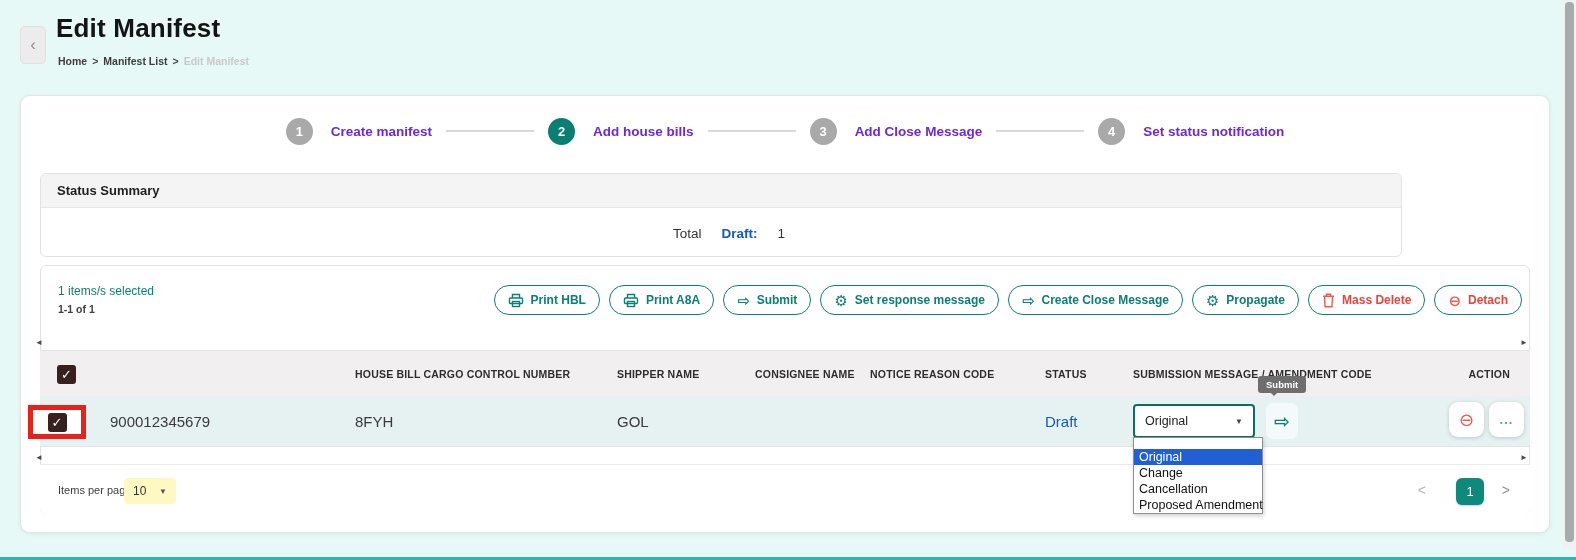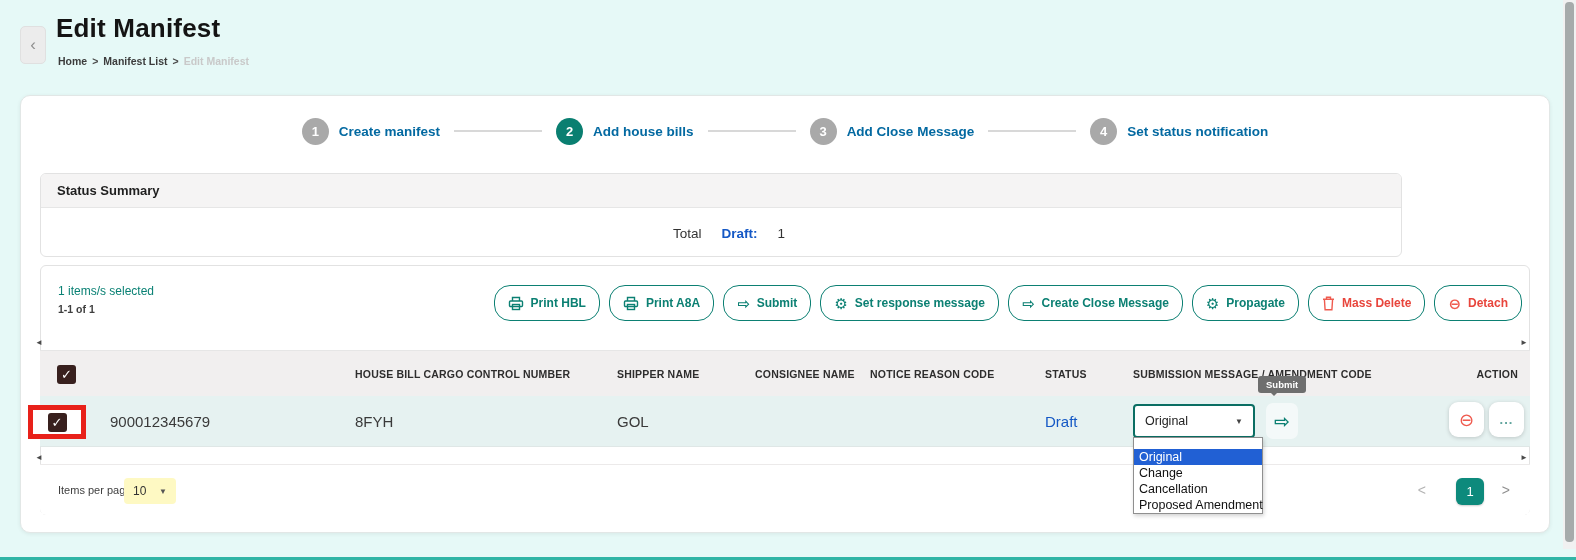--- a/index.html
+++ b/index.html
@@ -26,39 +26,39 @@
   
   .card{left:20px;top:95px;width:1530px;height:438px;background:#fff;border:1px solid #e2e7e6;
     border-radius:10px;box-shadow:0 1px 4px rgba(0,0,0,.07);}
 
   
   .stepper{left:20px;top:108px;width:1530px;height:46px;display:flex;align-items:center;justify-content:center;}
   .step{display:flex;align-items:center;}
   .step-circle{width:27px;height:27px;border-radius:50%;background:#a9a9a9;color:#fff;font-size:13px;
     font-weight:bold;display:flex;align-items:center;justify-content:center;}
   .step.active .step-circle{background:#0a7f71;}
-  .step-label{margin-left:10px;font-size:13.5px;font-weight:bold;color:#0369a1;}
+  .step-label{margin-left:18px;font-size:13.5px;font-weight:bold;color:#6d28d9;}
   .step-line{width:88px;height:2px;background:#d8d8d8;margin:0 14px;}
 
   
   .summary{left:40px;top:173px;width:1362px;height:84px;border:1px solid #e2e2e2;border-radius:6px;
     background:#fff;overflow:hidden;}
   .summary-head{height:34px;background:#f5f4f4;border-bottom:1px solid #e6e6e6;display:flex;align-items:center;
     padding-left:16px;font-size:13px;font-weight:bold;color:#1f1f1f;}
   .summary-body{height:50px;display:flex;align-items:center;padding-left:16px;font-size:13.5px;color:#333;gap:20px;justify-content:center;}
   .summary-body .draft{color:var(--blue);font-weight:bold;}
 
   
   .panel{left:40px;top:265px;width:1490px;height:250px;border:1px solid #e2e2e2;border-radius:6px;background:#fff;}
 
   .sel-info{left:58px;top:284px;font-size:12px;color:#0a8174;}
   .range-info{left:58px;top:303px;font-size:10.5px;font-weight:bold;color:#3f3f3f;}
 
   .btnrow{right:54px;top:285px;display:flex;gap:9px;align-items:center;}
-  .pillbtn{display:inline-flex;align-items:center;gap:7px;height:36px;border:1.5px solid var(--teal);
+  .pillbtn{display:inline-flex;align-items:center;gap:7px;height:30px;border:1.5px solid var(--teal);
     border-radius:16px;background:#fff;padding:0 13px;font-size:12px;font-weight:bold;color:var(--teal);white-space:nowrap;}
   .pillbtn .glyph{font-size:15px;line-height:1;}
   .pillbtn.red-label{color:var(--red);}
   .pillbtn.red-label .glyph{color:#ef5a4e;}
 
   .scroll-arrow{font-size:8px;color:#4a4a4a;line-height:1;}
 
   .thead{left:40px;top:350px;width:1490px;height:46px;background:#f1efef;border-top:1px solid #e6e6e6;}
   .th{position:absolute;top:0;height:46px;display:flex;align-items:center;font-size:10.5px;font-weight:bold;
     color:#2e2d2d;letter-spacing:.2px;white-space:nowrap;}
@@ -225,21 +225,21 @@
 <div class="abs thead">
   <div class="th" style="left:17px;">
     <div class="cb">✓</div>
   </div>
   <div class="th" style="left:577px;">SHIPPER NAME</div>
   <div class="th" style="left:315px;">HOUSE BILL CARGO CONTROL NUMBER</div>
   <div class="th" style="left:715px;">CONSIGNEE NAME</div>
   <div class="th" style="left:830px;">NOTICE REASON CODE</div>
   <div class="th" style="left:1005px;">STATUS</div>
   <div class="th" style="left:1093px;">SUBMISSION MESSAGE / AMENDMENT CODE</div>
-  <div class="th" style="right:12px;margin-left:32px;">ACTION</div>
+  <div class="th" style="right:20px;margin-left:32px;">ACTION</div>
 </div>
 
 <div class="abs trow">
   <div class="annot-rect">
     <div class="cb">✓</div>
   </div>
   <div class="td" style="left:70px;">900012345679</div>
   <div class="td" style="left:315px;">8FYH</div>
   <div class="td" style="left:577px;">GOL</div>
   <div class="td" style="left:715px;"></div>

